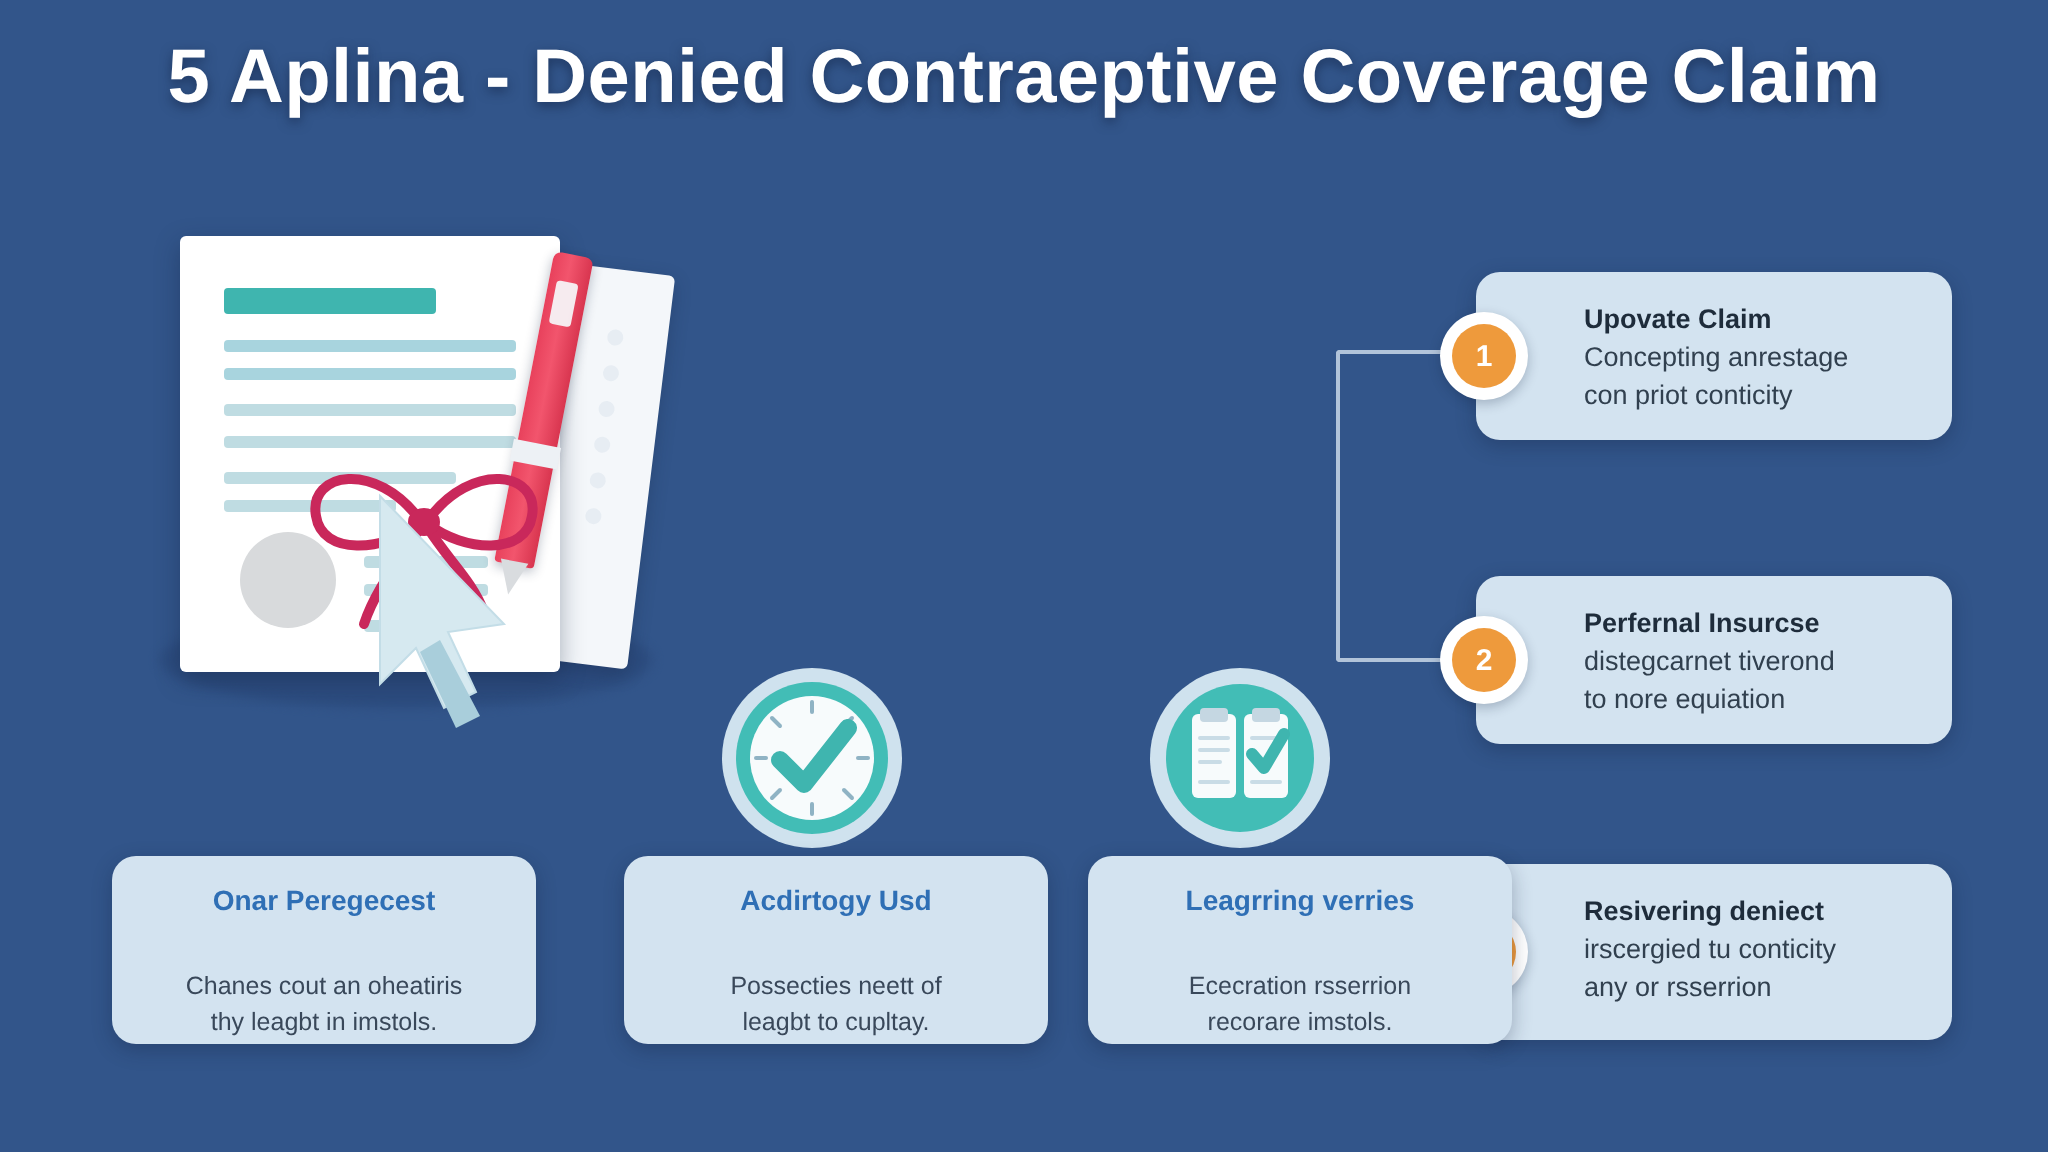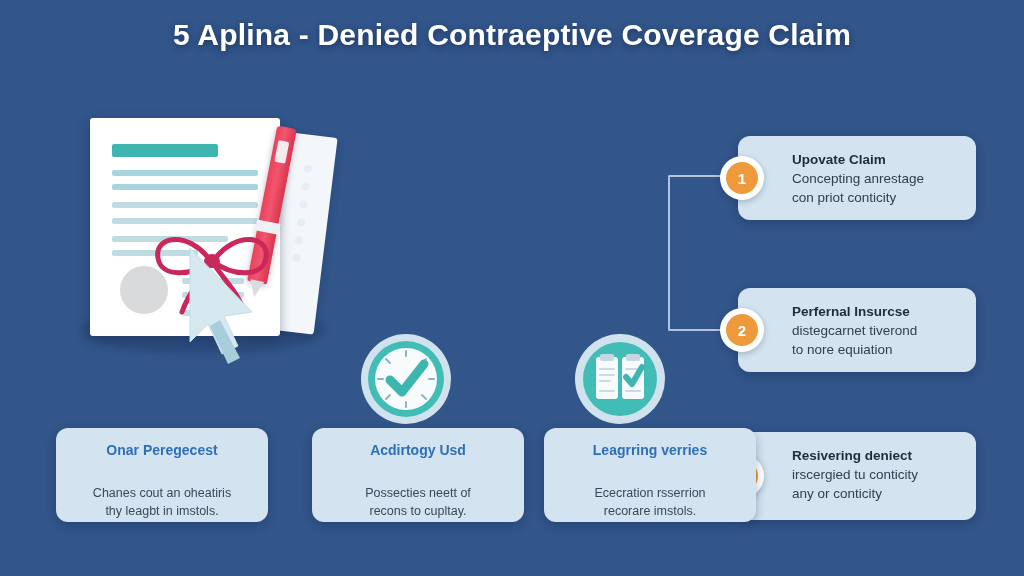--- a/index.html
+++ b/index.html
@@ -8,21 +8,21 @@
     background:#32558A;
     font-family:"Liberation Sans","DejaVu Sans",sans-serif;
     position:relative;
   }
   #stage{position:absolute;inset:0;width:1024px;height:576px;}
 
   
   .title{
     position:absolute;left:0;top:18px;width:1024px;
     text-align:center;
-    font-size:30px;font-weight:bold;color:#ffffff;
+    font-size:38px;font-weight:bold;color:#ffffff;
     letter-spacing:.2px;
     text-shadow:0 2px 6px rgba(15,30,60,.55);
     white-space:nowrap;
   }
 
   
   .illus{position:absolute;left:72px;top:108px;width:262px;height:258px;}
   .illus-shadow{
     position:absolute;left:8px;top:198px;width:246px;height:48px;
     background:#2B4A7C;border-radius:50%;filter:blur(3px);opacity:.85;
@@ -210,21 +210,21 @@
     </div>
   </div>
 
   <div class="card ncard" style="top:432px;height:88px">
     <div class="badge">
       <div class="disc">3</div>
     </div>
     <div class="body">
       <span class="strong">Resivering deniect</span><br>
       <span>irscergied tu conticity</span><br>
-      <span>any or conticity</span>
+      <span>any or rsserrion</span>
     </div>
   </div>
 
   <div class="ficon" style="left:360px;top:333px">
     <svg width="92" height="92" viewBox="0 0 92 92">
       <circle cx="46" cy="46" r="45" fill="#CFE2EE"></circle>
       <circle cx="46" cy="46" r="38" fill="#42BDB6"></circle>
       <circle cx="46" cy="46" r="31" fill="#F7FBFC"></circle>
       <g stroke="#8FB3C4" stroke-width="2" stroke-linecap="round">
         <line x1="46" y1="18" x2="46" y2="23"></line>
@@ -270,21 +270,21 @@
         <span>thy leagbt in imstols.</span>
       </div>
     </div>
   </div>
 
   <div class="card bcard" style="left:312px">
     <div class="inner">
       <div class="bhead">Acdirtogy Usd</div>
       <div class="btext">
         <span>Possecties neett of</span><br>
-        <span>recons to cupltay.</span>
+        <span>leagbt to cupltay.</span>
       </div>
     </div>
   </div>
 
   <div class="card bcard" style="left:544px">
     <div class="inner">
       <div class="bhead">Leagrring verries</div>
       <div class="btext">
         <span>Ececration rsserrion</span><br>
         <span>recorare imstols.</span>

